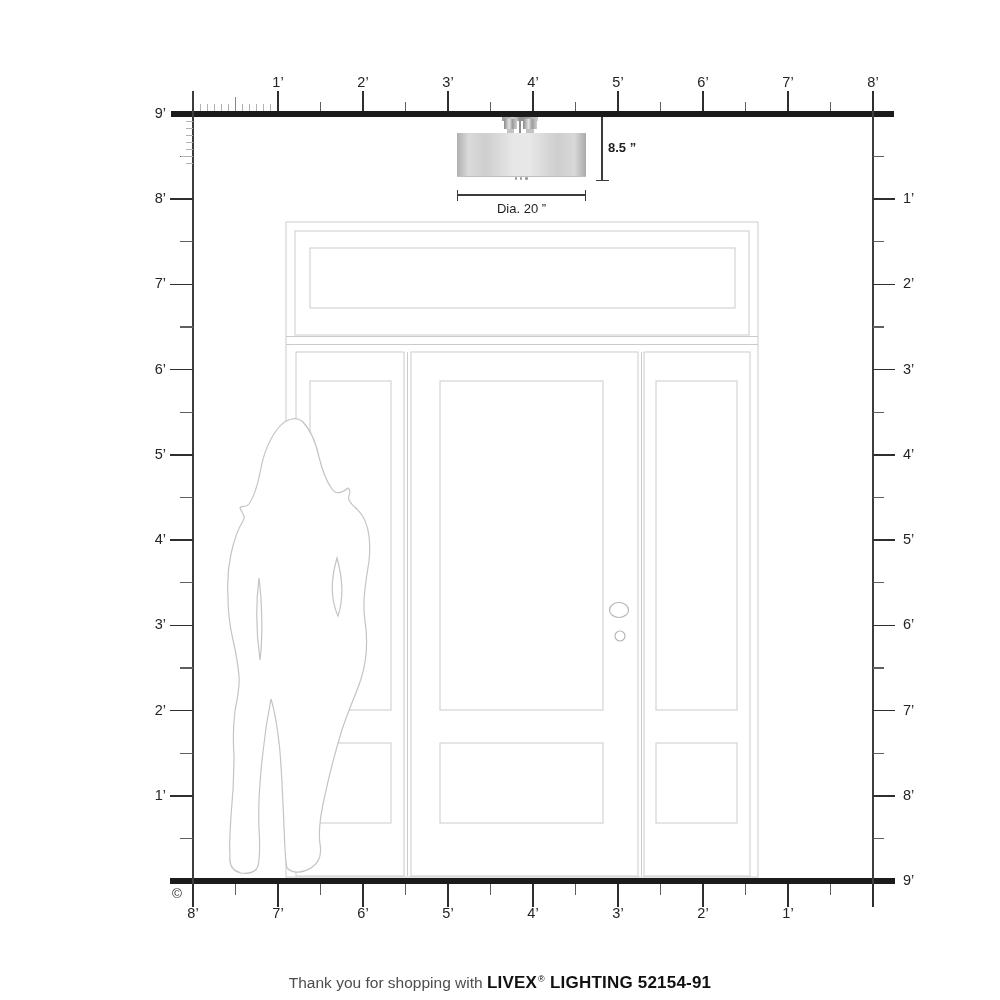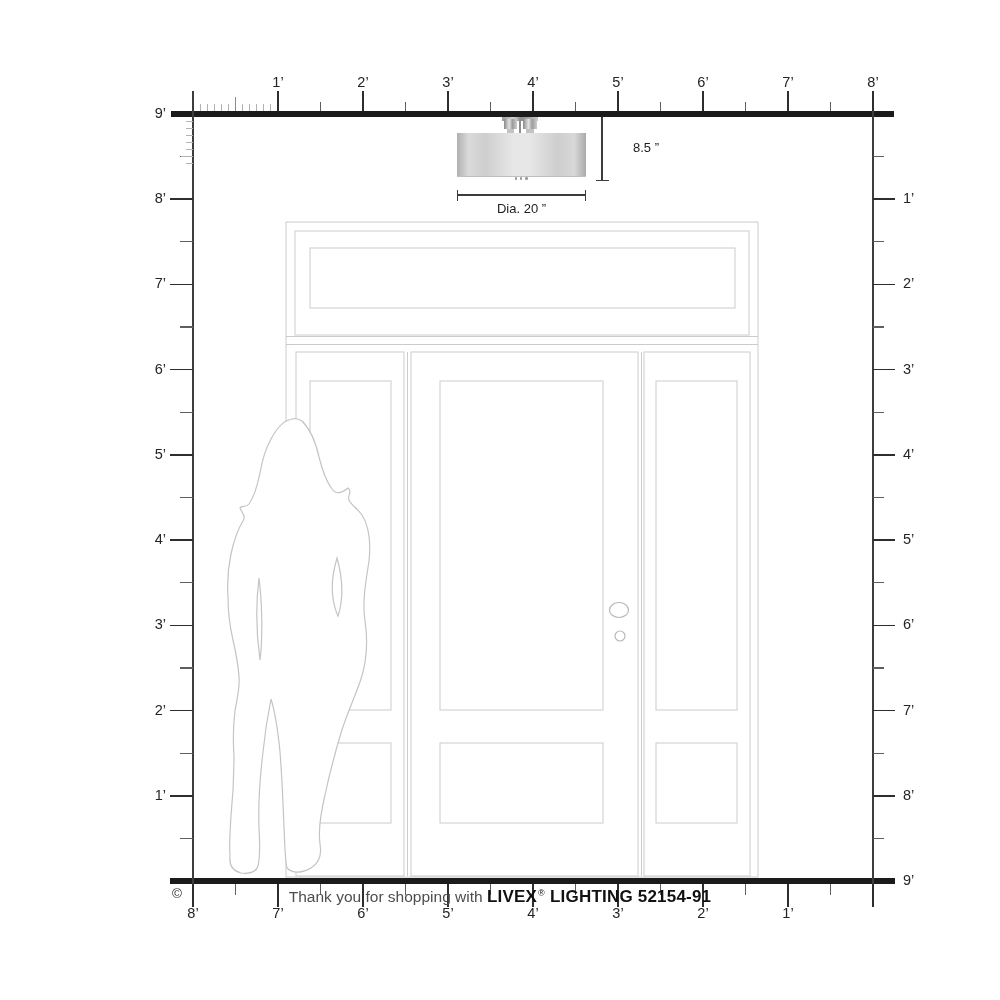--- a/index.html
+++ b/index.html
@@ -13,21 +13,21 @@
   #fixture-canopy-plate{position:absolute;left:502px;top:117px;width:36px;height:4px;
     background:linear-gradient(90deg,#9a9a9a,#d2d2d2 30%,#8e8e8e 55%,#c9c9c9);}
   .canopy-cyl{position:absolute;top:119px;width:13.5px;height:10px;
     background:linear-gradient(90deg,#8a8a8a,#e2e2e2 40%,#9c9c9c 65%,#cdcdcd);}
   .canopy-nub{position:absolute;top:129px;width:7.5px;height:3.5px;background:#c3c3c3;}
   #fixture-stem{position:absolute;left:518.6px;top:117px;width:2.6px;height:18px;background:#8f8f8f;}
   #fixture-drum{position:absolute;left:457px;top:133px;width:129px;height:43px;
     background:linear-gradient(90deg,#b0b0b0 0%,#dadada 9%,#cecece 22%,#e7e7e7 44%,#e7e7e7 56%,#cecece 78%,#d8d8d8 91%,#aaaaaa 100%);
     border-bottom:1px solid #bfbfbf;}
   .drum-dot{position:absolute;top:177px;width:2.6px;height:2.6px;background:#9a9a9a;border-radius:50%;}
-  #footer-note{position:absolute;left:0;top:887px;width:1000px;text-align:center;color:#4d4d4d;font-size:15.5px;}
+  #footer-note{position:absolute;left:0;top:973px;width:1000px;text-align:center;color:#4d4d4d;font-size:15.5px;}
   #footer-note .brand{font-weight:bold;color:#111;font-size:17px;letter-spacing:0.2px;}
   #footer-note sup{font-size:9px;color:#111;vertical-align:6px;padding:0 1px;}
   #copyright-mark{position:absolute;left:172px;top:886px;font-size:13.5px;color:#2e2e2e;}
   svg{position:absolute;left:0;top:0;}
 </style>
 </head>
 <body>
 
 <div id="stage">
 
@@ -206,21 +206,21 @@
     <div class="canopy-nub" style="left:526px;"></div>
     <div id="fixture-stem"></div>
     <div id="fixture-drum"></div>
     <div class="drum-dot" style="left:514.5px;"></div>
     <div class="drum-dot" style="left:519.8px;"></div>
     <div class="drum-dot" style="left:525.1px;"></div>
   </div>
 
   <div class="dim-line" style="left:601.4px;top:117px;width:1.3px;height:64px;"></div>
   <div class="dim-line" style="left:595.5px;top:180px;width:13px;height:1.3px;"></div>
-  <div class="dim-text" style="left:633px;top:140px;">8.5 ”</div>
+  <div class="dim-text" style="left:608px;top:140px;font-weight:bold;">8.5 ”</div>
   <div class="dim-line" style="left:457px;top:194.4px;width:129px;height:1.3px;"></div>
   <div class="dim-line" style="left:457px;top:189.5px;width:1.3px;height:11px;"></div>
   <div class="dim-line" style="left:584.7px;top:189.5px;width:1.3px;height:11px;"></div>
   <div class="dim-text" style="left:457px;top:201px;width:129px;text-align:center;">Dia. 20 ”</div>
 
   <div id="copyright-mark">©</div>
   <div id="footer-note">
     <span>Thank you for shopping with</span>
     <span> </span>
     <span class="brand">LIVEX</span><sup>®</sup>

